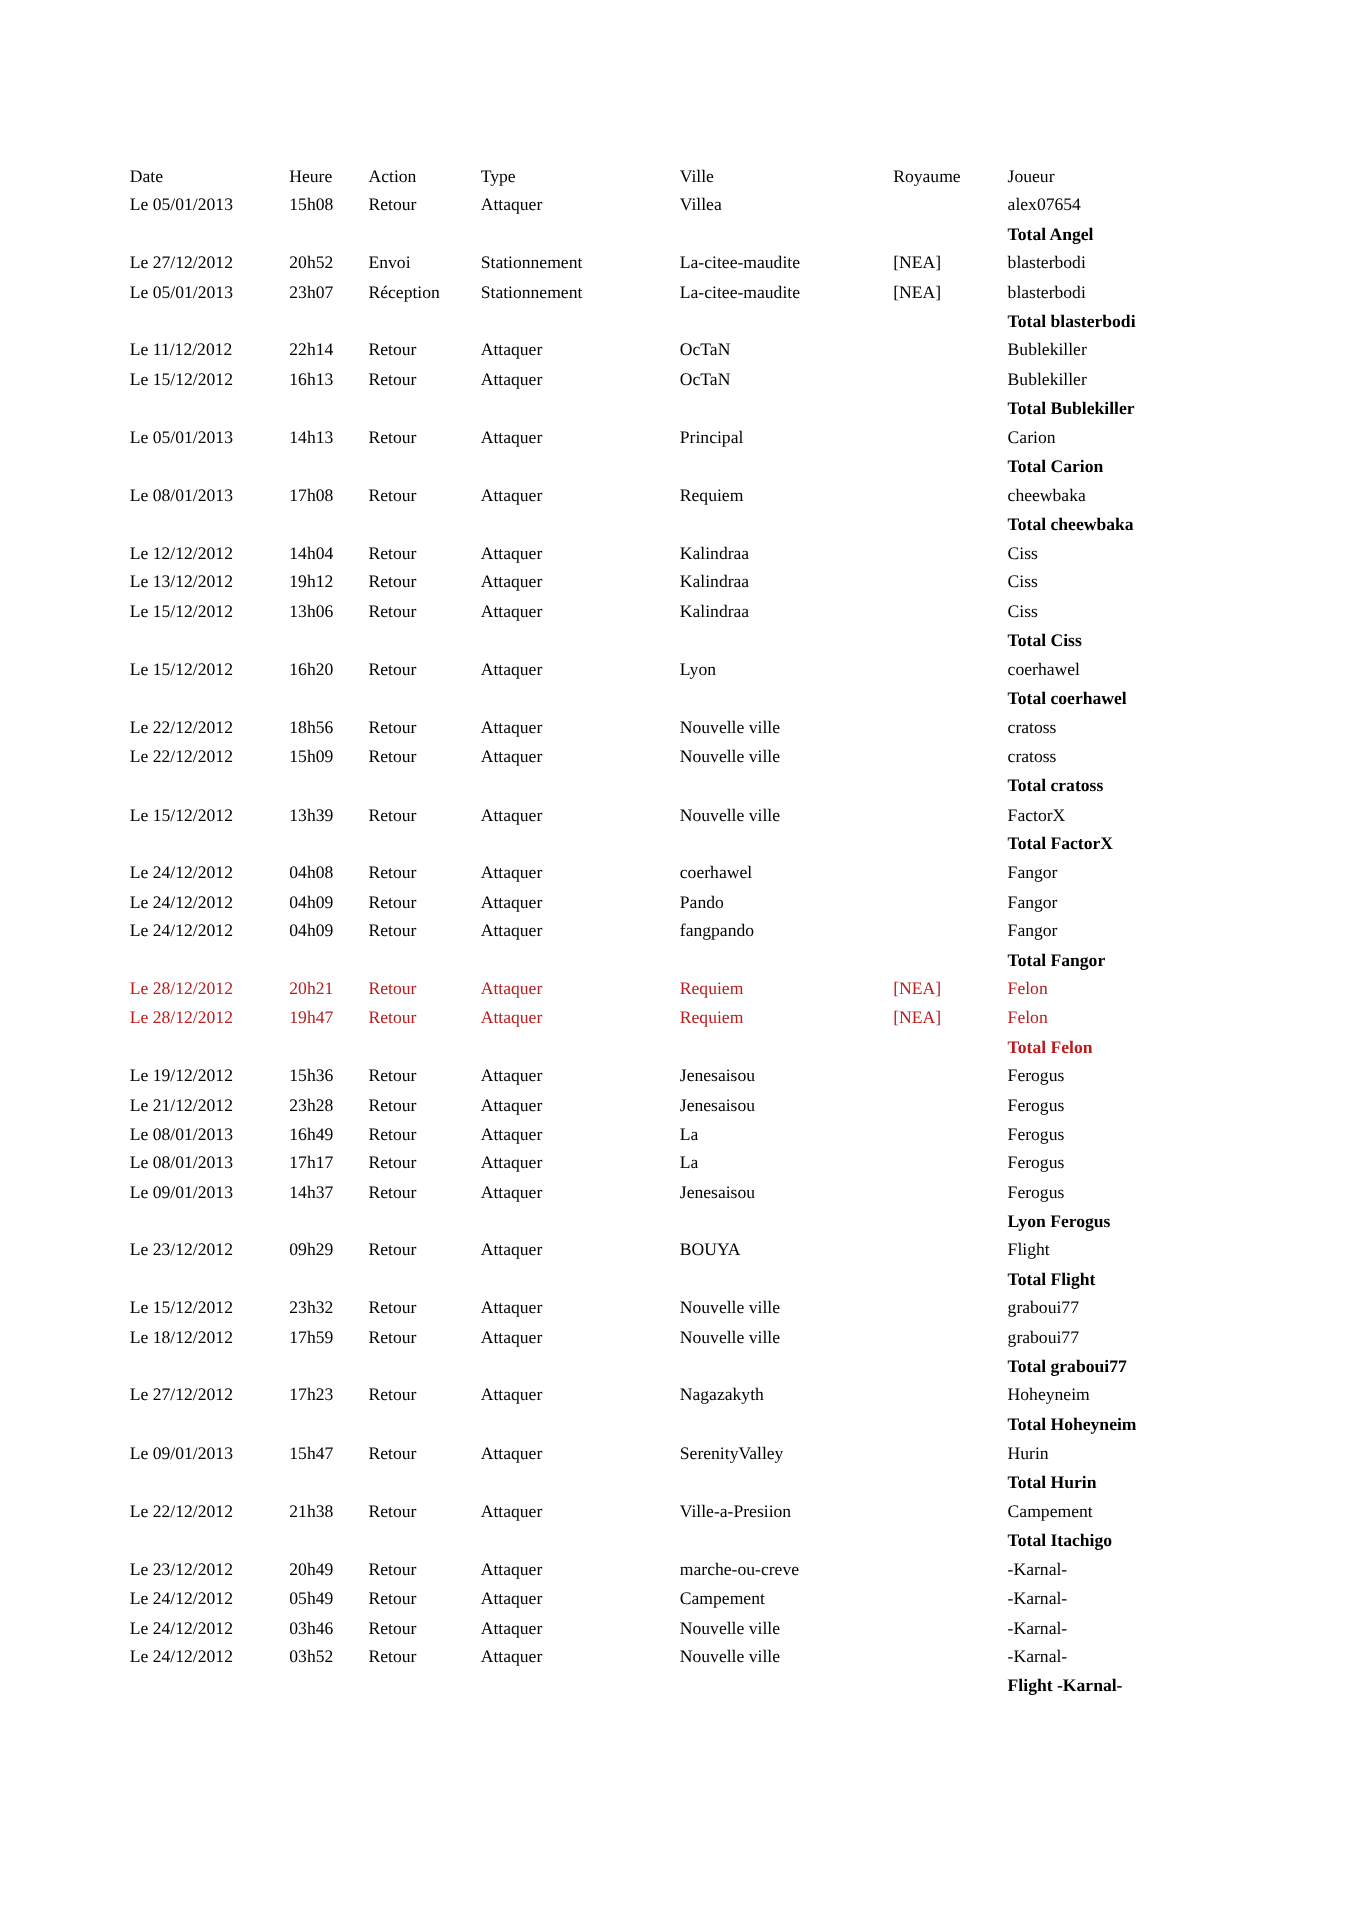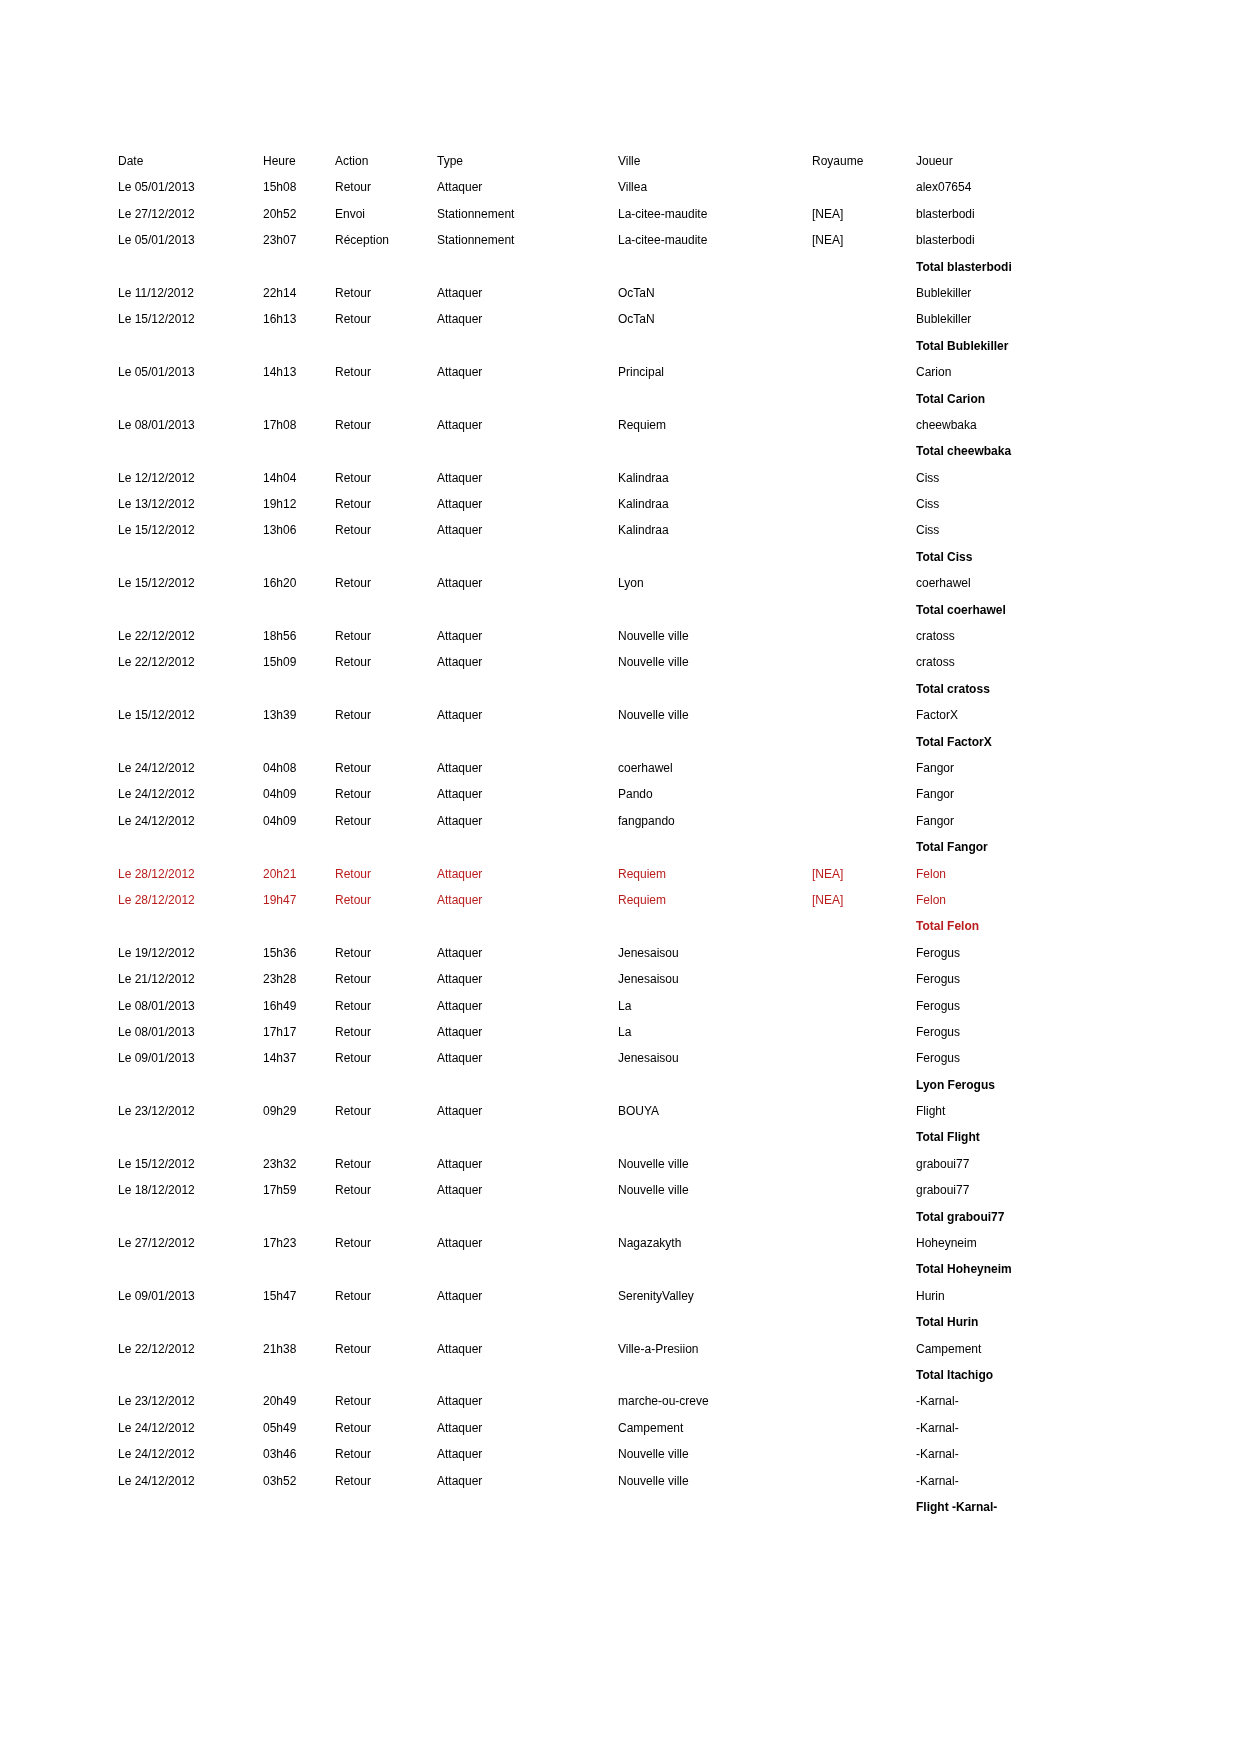--- a/index.html
+++ b/index.html
@@ -13,23 +13,24 @@
     height: 1754px;
     font-family: "Liberation Sans", sans-serif;
     color: #000000;
     overflow: hidden;
   }
   .sheet {
     position: absolute;
     left: 118px;
     top: 148px;
     width: 1100px;
-    font-size: 12px;
+    font-size: 16px;
     line-height: 26.4px;
     white-space: nowrap;
+    font-family: Liberation Serif, serif;
   }
   .row {
     position: relative;
     height: 26.4px;
   }
   .cell {
     position: absolute;
     top: 0;
   }
   .c-date    { left: 0; }
@@ -56,20 +57,23 @@
       <span class="cell c-joueur">Joueur</span>
     </div>
 <div class="row">
       <span class="cell c-date">Le 05/01/2013</span>
       <span class="cell c-heure">15h08</span>
       <span class="cell c-action">Retour</span>
       <span class="cell c-type">Attaquer</span>
       <span class="cell c-ville">Villea</span>
       <span class="cell c-joueur">alex07654</span>
     </div>
+    <div class="row total">
+      <span class="cell c-joueur">Total Angel</span>
+    </div>
     <div class="row">
       <span class="cell c-date">Le 27/12/2012</span>
       <span class="cell c-heure">20h52</span>
       <span class="cell c-action">Envoi</span>
       <span class="cell c-type">Stationnement</span>
       <span class="cell c-ville">La-citee-maudite</span>
       <span class="cell c-royaume">[NEA]</span>
       <span class="cell c-joueur">blasterbodi</span>
     </div>
     <div class="row">

